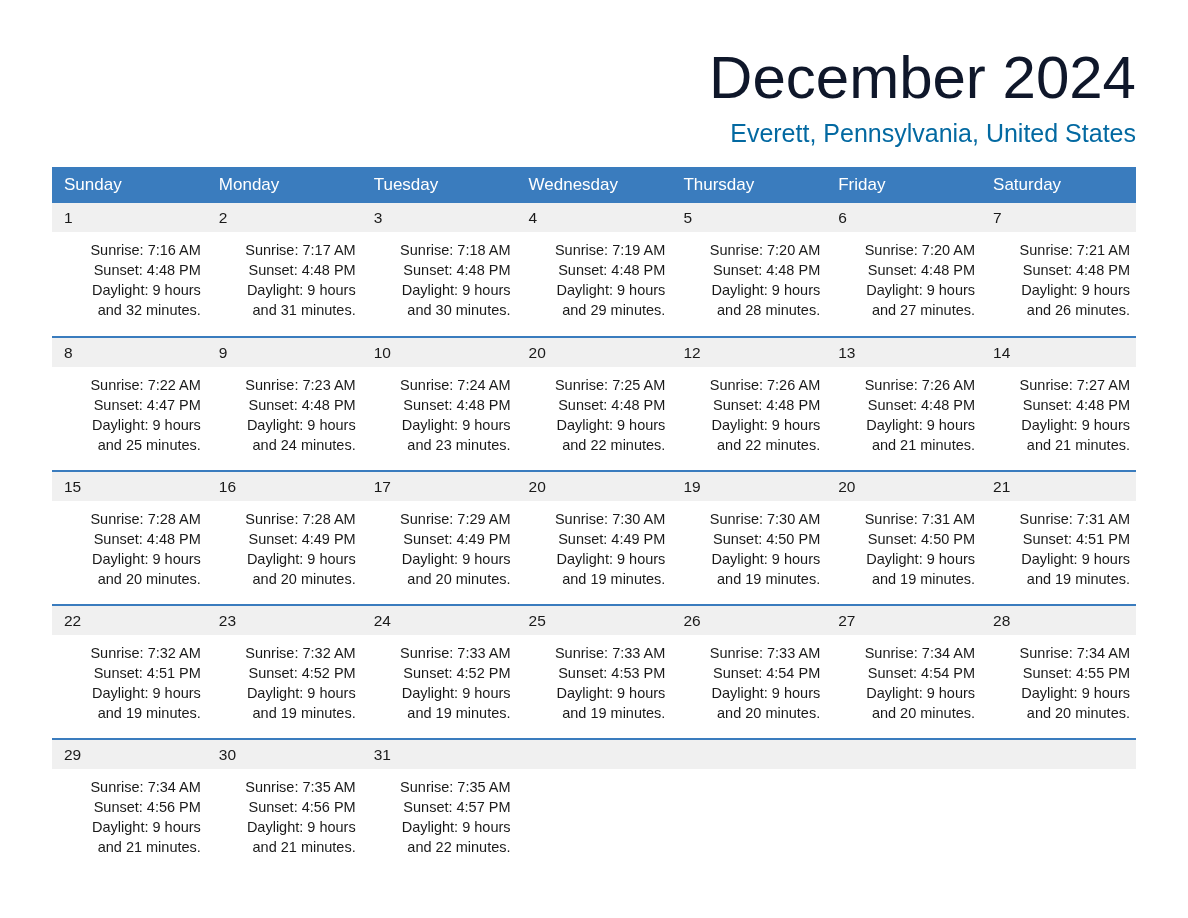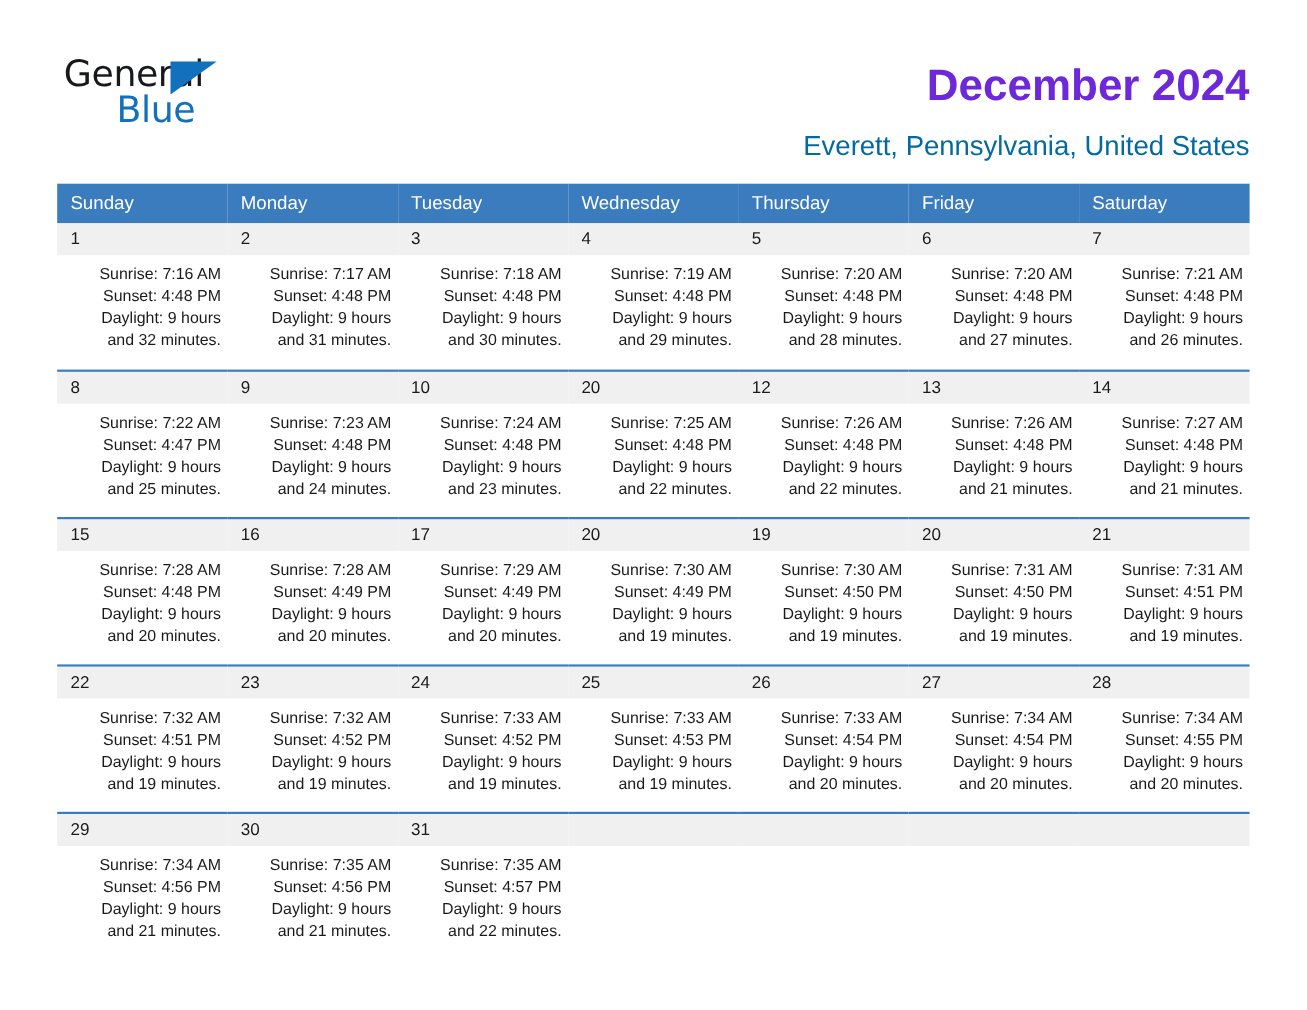--- a/index.html
+++ b/index.html
@@ -68,24 +68,24 @@
     border-left: 42px solid #1271bd;
     border-bottom: 30px solid transparent;
   }
 
   .titles {
     text-align: right;
     flex: 1 1 auto;
     padding-top: 2px;
   }
   .month-title {
-    font-size: 40px;
+    font-size: 60px;
     line-height: 56px;
-    font-weight: 700;
-    color: #6d28d9;
+    font-weight: 400;
+    color: #0f172a;
     letter-spacing: 0px;
     white-space: nowrap;
   }
   .location-title {
     font-size: 25px;
     line-height: 34px;
     font-weight: 400;
     color: #0369a1;
     margin-top: 10px;
     white-space: nowrap;
@@ -145,25 +145,20 @@
     background: #f0f0f0;
   }
 </style>
 </head>
 <body>
 
 <div class="page">
 
   <div class="header">
 
-    <div class="brand">
-      <span class="brand-general">General</span>
-      <span class="brand-triangle"></span>
-      <span class="brand-blue">Blue</span>
-    </div>
 
     <div class="titles">
       <div class="month-title">December 2024</div>
       <div class="location-title">Everett, Pennsylvania, United States</div>
     </div>
 
   </div>
 
   <div class="calendar">
     <table class="cal">

